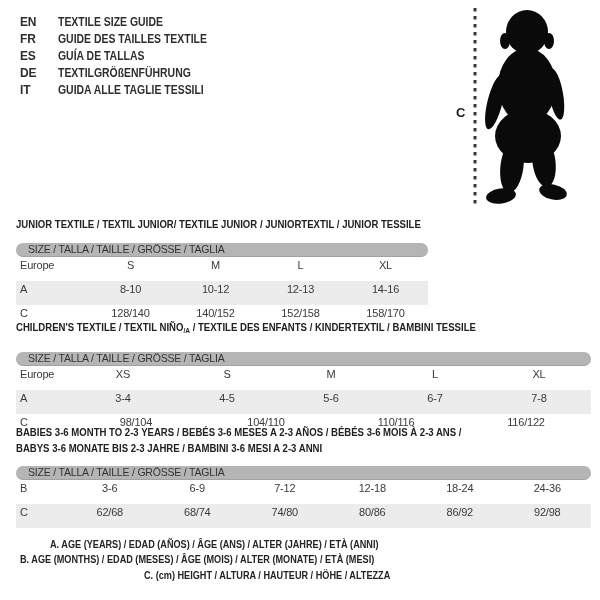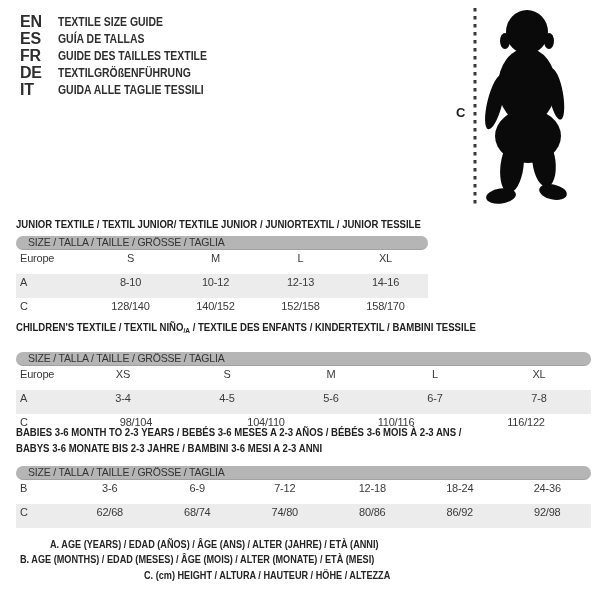--- a/index.html
+++ b/index.html
@@ -7,42 +7,42 @@
   body {
     position:relative; background:#ffffff; overflow:hidden;
     font-family:"Liberation Sans", sans-serif; color:#2e2e2e;
   }
   .abs { position:absolute; }
   .cond { display:inline-block; transform:scaleX(0.87); transform-origin:0 50%; white-space:nowrap; }
 
   
   .langs { left:20px; top:13px; }
   .lang-row { display:flex; height:17px; align-items:center; }
-  .lang-code { width:38px; font-weight:700; font-size:16px; letter-spacing:-0.2px; }
+  .lang-code { width:38px; font-weight:700; font-size:12px; letter-spacing:-0.2px; }
   .lang-label { font-weight:700; font-size:12px; }
 
   
   .figure-line { left:473px; top:8px; }
   .figure-c { left:456px; top:105px; font-weight:700; font-size:13px; color:#1c1c1c; }
   .figure-baby { left:482px; top:10px; }
 
   
   .tblock { position:absolute; }
   .tbl-title { font-weight:700; font-size:11px; line-height:12px; color:#212121; }
   .tsub { font-size:7.5px; vertical-align:-2px; }
   .size-bar { background:#b5b5b5; height:14px; line-height:13px; font-size:10.5px;
               color:#333333; padding-left:12px; letter-spacing:-0.2px;
               border-bottom:1px solid #a2a2a2;border-radius:7px; }
   .trow { display:flex; height:24px; line-height:16px; font-size:11px; color:#3a3a3a; letter-spacing:-0.2px; }
   .trow.shaded { background:#ececec; }
   .row-label { padding-left:4px; }
   .cell { flex:1; text-align:center; }
 
   .t1 { left:16px; top:218px; width:412px; }
-  .t1 .tbl-title { margin-bottom:6px;text-decoration:underline; }
+  .t1 .tbl-title { margin-bottom:13px;text-decoration:underline; }
   .t1 .row-label { width:72px; }
 
   .t2 { left:16px; top:321px; width:575px; }
   .t2 .tbl-title { margin-bottom:15px; }
   .t2 .row-label { width:55px; }
 
   .t3 { left:16px; top:425px; width:575px; }
   .t3 .title-group { margin-bottom:10px; }
   .t3 .tbl-title { line-height:15.5px; }
   .t3 .row-label { width:50px; }
@@ -53,26 +53,26 @@
 </style>
 </head>
 <body>
 
 <div class="abs langs">
   <div class="lang-row">
     <span class="lang-code">EN</span>
     <span class="lang-label cond">TEXTILE SIZE GUIDE</span>
   </div>
   <div class="lang-row">
+    <span class="lang-code">FR</span>
+    <span class="lang-label cond">GUIDE DES TAILLES TEXTILE</span>
+  </div>
+  <div class="lang-row">
     <span class="lang-code">ES</span>
     <span class="lang-label cond">GUÍA DE TALLAS</span>
-  </div>
-  <div class="lang-row">
-    <span class="lang-code">FR</span>
-    <span class="lang-label cond">GUIDE DES TAILLES TEXTILE</span>
   </div>
   <div class="lang-row">
     <span class="lang-code">DE</span>
     <span class="lang-label cond">TEXTILGRÖßENFÜHRUNG</span>
   </div>
   <div class="lang-row">
     <span class="lang-code">IT</span>
     <span class="lang-label cond">GUIDA ALLE TAGLIE TESSILI</span>
   </div>
 </div>

